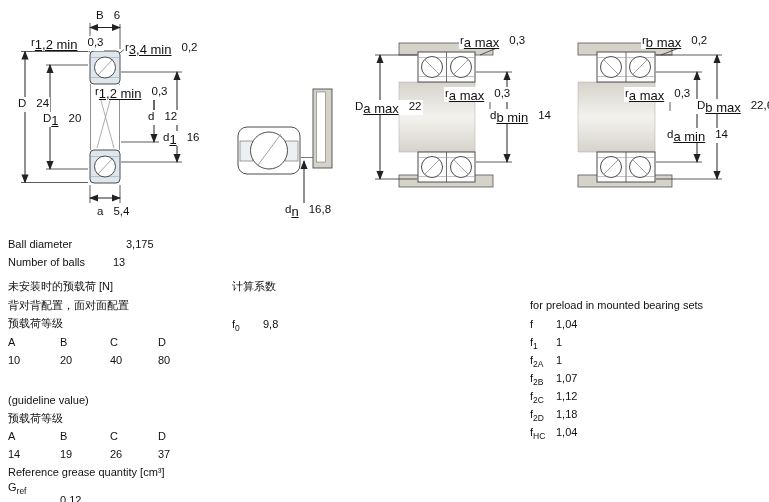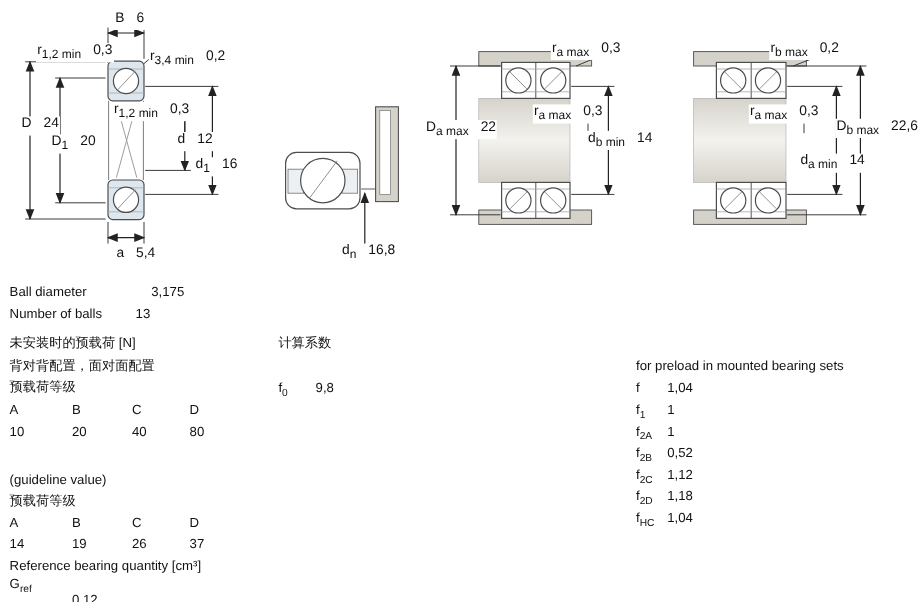--- a/index.html
+++ b/index.html
@@ -2,21 +2,21 @@
 <html><head>
 <meta charset="utf-8">
 <style>
   html,body { margin:0; padding:0; background:#fff; }
   .page { position:relative; width:769px; height:502px; background:#fff;
           font-family:"Liberation Sans", sans-serif; color:#111; overflow:hidden; }
   .art { position:absolute; left:0; top:0; }
   
   .dim { position:absolute; font-size:11.5px; line-height:13px; white-space:nowrap;
          background:#fff; padding:0 1px; color:#111; }
-  .dim sub { font-size:10px; }
+  .dim sub { font-size:13px;text-decoration:underline; }
   .dim .val { margin-left:10px; }
   
   .t { position:absolute; font-size:11px; line-height:13px; white-space:nowrap; color:#111; }
   .t sub { font-size:8.5px; }
   .b { font-weight:400; }
 </style>
 </head>
 <body>
 
 <div class="page">
@@ -199,37 +199,37 @@
   <div class="t" style="left:8px;top:412px">预载荷等级</div>
   <div class="t" style="left:8px;top:430px">A</div>
   <div class="t" style="left:60px;top:430px">B</div>
   <div class="t" style="left:110px;top:430px">C</div>
   <div class="t" style="left:158px;top:430px">D</div>
   <div class="t" style="left:8px;top:448px">14</div>
   <div class="t" style="left:60px;top:448px">19</div>
   <div class="t" style="left:110px;top:448px">26</div>
   <div class="t" style="left:158px;top:448px">37</div>
 
-  <div class="t b" style="left:8px;top:466px">Reference bearing quantity [cm³]</div>
+  <div class="t b" style="left:8px;top:466px">Reference grease quantity [cm³]</div>
   <div class="t" style="left:8px;top:481px"><span>G</span><sub>ref</sub></div>
   <div class="t" style="left:60px;top:494px">0,12</div>
 
   <div class="t b" style="left:232px;top:280px">计算系数</div>
   <div class="t" style="left:232px;top:318px"><span>f</span><sub>0</sub></div>
   <div class="t" style="left:263px;top:318px">9,8</div>
 
   <div class="t b" style="left:530px;top:299px">for preload in mounted bearing sets</div>
   <div class="t" style="left:530px;top:318px"><span>f</span><sub></sub></div>
   <div class="t" style="left:556px;top:318px">1,04</div>
   <div class="t" style="left:530px;top:336px"><span>f</span><sub>1</sub></div>
   <div class="t" style="left:556px;top:336px">1</div>
   <div class="t" style="left:530px;top:354px"><span>f</span><sub>2A</sub></div>
   <div class="t" style="left:556px;top:354px">1</div>
   <div class="t" style="left:530px;top:372px"><span>f</span><sub>2B</sub></div>
-  <div class="t" style="left:556px;top:372px">0,52</div>
+  <div class="t" style="left:556px;top:372px">1,07</div>
   <div class="t" style="left:530px;top:390px"><span>f</span><sub>2C</sub></div>
   <div class="t" style="left:556px;top:390px">1,12</div>
   <div class="t" style="left:530px;top:408px"><span>f</span><sub>2D</sub></div>
   <div class="t" style="left:556px;top:408px">1,18</div>
   <div class="t" style="left:530px;top:426px"><span>f</span><sub>HC</sub></div>
   <div class="t" style="left:556px;top:426px">1,04</div>
 
 </div>
 
 </body></html>

